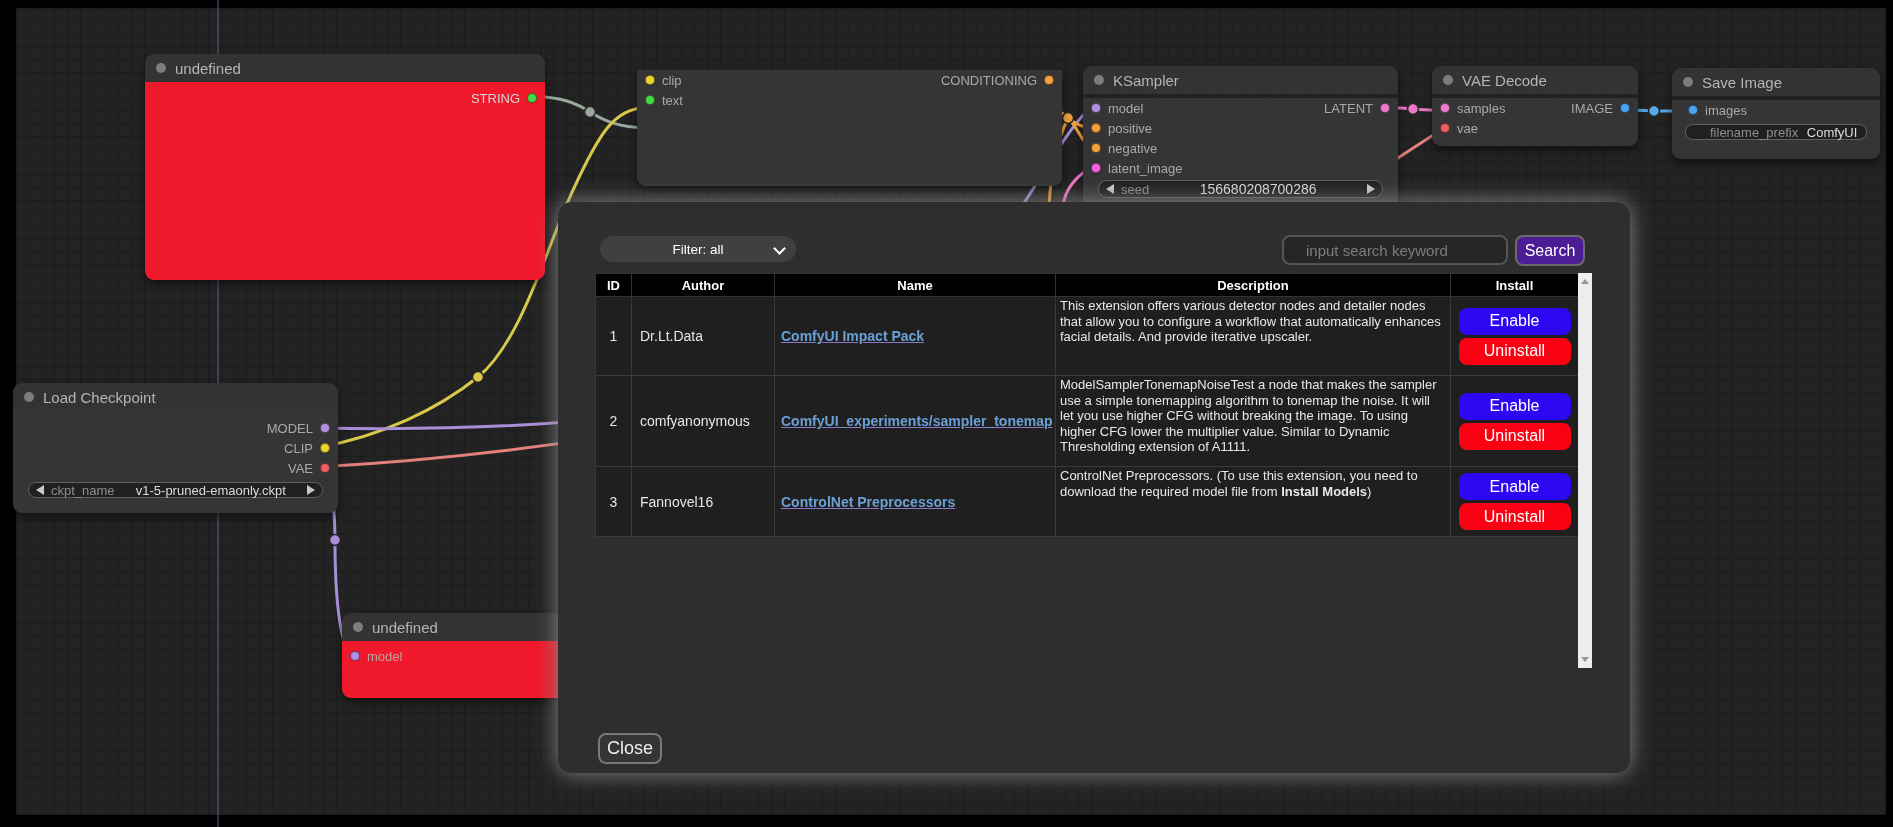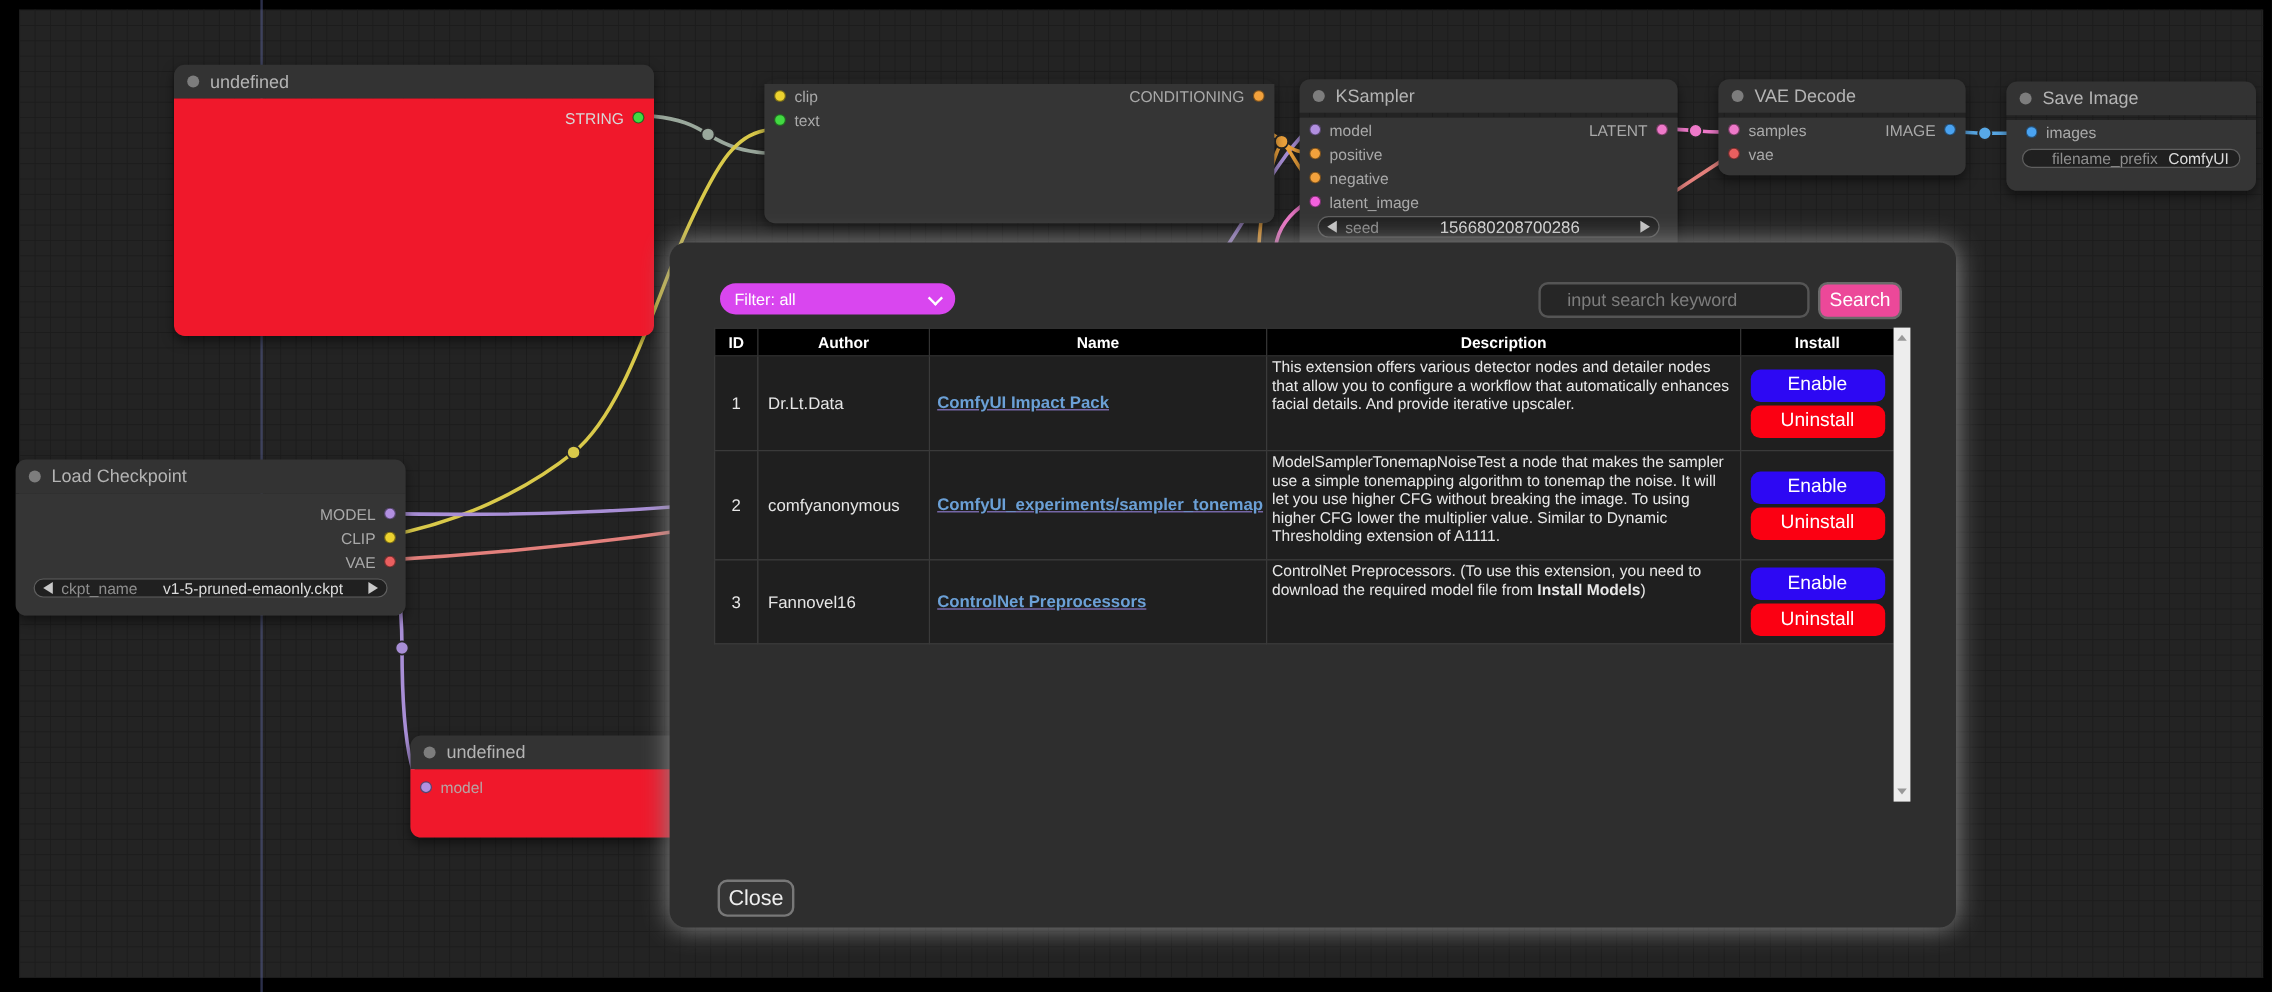--- a/index.html
+++ b/index.html
@@ -29,29 +29,29 @@
   .widget-name.noarrow{margin-left:24px;}
   .widget-value{flex:1;text-align:center;color:#dcdcdc;white-space:nowrap;}
   .tri-left{width:0;height:0;border-top:5px solid transparent;border-bottom:5px solid transparent;
     border-right:8px solid #c9c9c9;margin-left:7px;flex:none;}
   .tri-right{width:0;height:0;border-top:5px solid transparent;border-bottom:5px solid transparent;
     border-left:8px solid #c9c9c9;margin-right:7px;flex:none;}
   
   #dialog{position:absolute;left:558px;top:202px;width:1072px;height:571px;background:#2e2e2e;
     border-radius:14px;box-shadow:0 0 22px #888;z-index:10;}
   .filter-wrap{position:absolute;left:42px;top:34px;width:196px;height:26px;}
-  .filter-wrap select{width:100%;height:100%;background:#d946ef;color:#fff;border:none;border-radius:13px;
-    padding:0 12px;font-size:13.5px;appearance:none;-webkit-appearance:none;font-family:"Liberation Sans",sans-serif;}
+  .filter-wrap select{width:100%;height:100%;background:#404040;color:#fff;border:none;border-radius:13px;
+    padding:0 12px;font-size:13.5px;appearance:none;-webkit-appearance:none;font-family:"Liberation Sans",sans-serif;text-align:center;}
   .select-chevron{position:absolute;right:12px;top:8px;width:7px;height:7px;border-right:2px solid #fff;
     border-bottom:2px solid #fff;transform:rotate(45deg);pointer-events:none;}
   #search-input{position:absolute;left:724px;top:33px;width:226px;height:30px;box-sizing:border-box;
     background:#262626;border:2px solid #555;border-radius:8px;color:#ddd;padding:0 22px;font-size:15px;
     font-family:"Liberation Sans",sans-serif;}
   #search-input::placeholder{color:#7d7d7d;}
-  #search-btn{position:absolute;left:957px;top:33px;width:70px;height:31px;background:#ec4899;color:#fff;
+  #search-btn{position:absolute;left:957px;top:33px;width:70px;height:31px;background:#4c1d95;color:#fff;
     border:2px solid #6a6a6a;border-radius:8px;font-size:16px;font-family:"Liberation Sans",sans-serif;cursor:pointer;}
   #table-wrap{position:absolute;left:37px;top:71px;width:997px;height:395px;}
   table{border-collapse:collapse;table-layout:fixed;width:983px;}
   th{background:#000;color:#fff;font-size:13px;font-weight:bold;height:20px;border:1px solid #333;}
   td{background:#1f1f1f;border:1px solid #3a3a3a;color:#e6e6e6;vertical-align:middle;overflow:hidden;}
   td.c-id{text-align:center;font-size:14px;}
   td.c-author{padding-left:8px;font-size:14px;}
   td.c-name{padding-left:6px;}
   td.c-name a{color:#6ba0d6;font-weight:bold;font-size:14px;text-decoration:underline;
     text-decoration-color:#8a78c8;cursor:pointer;}

